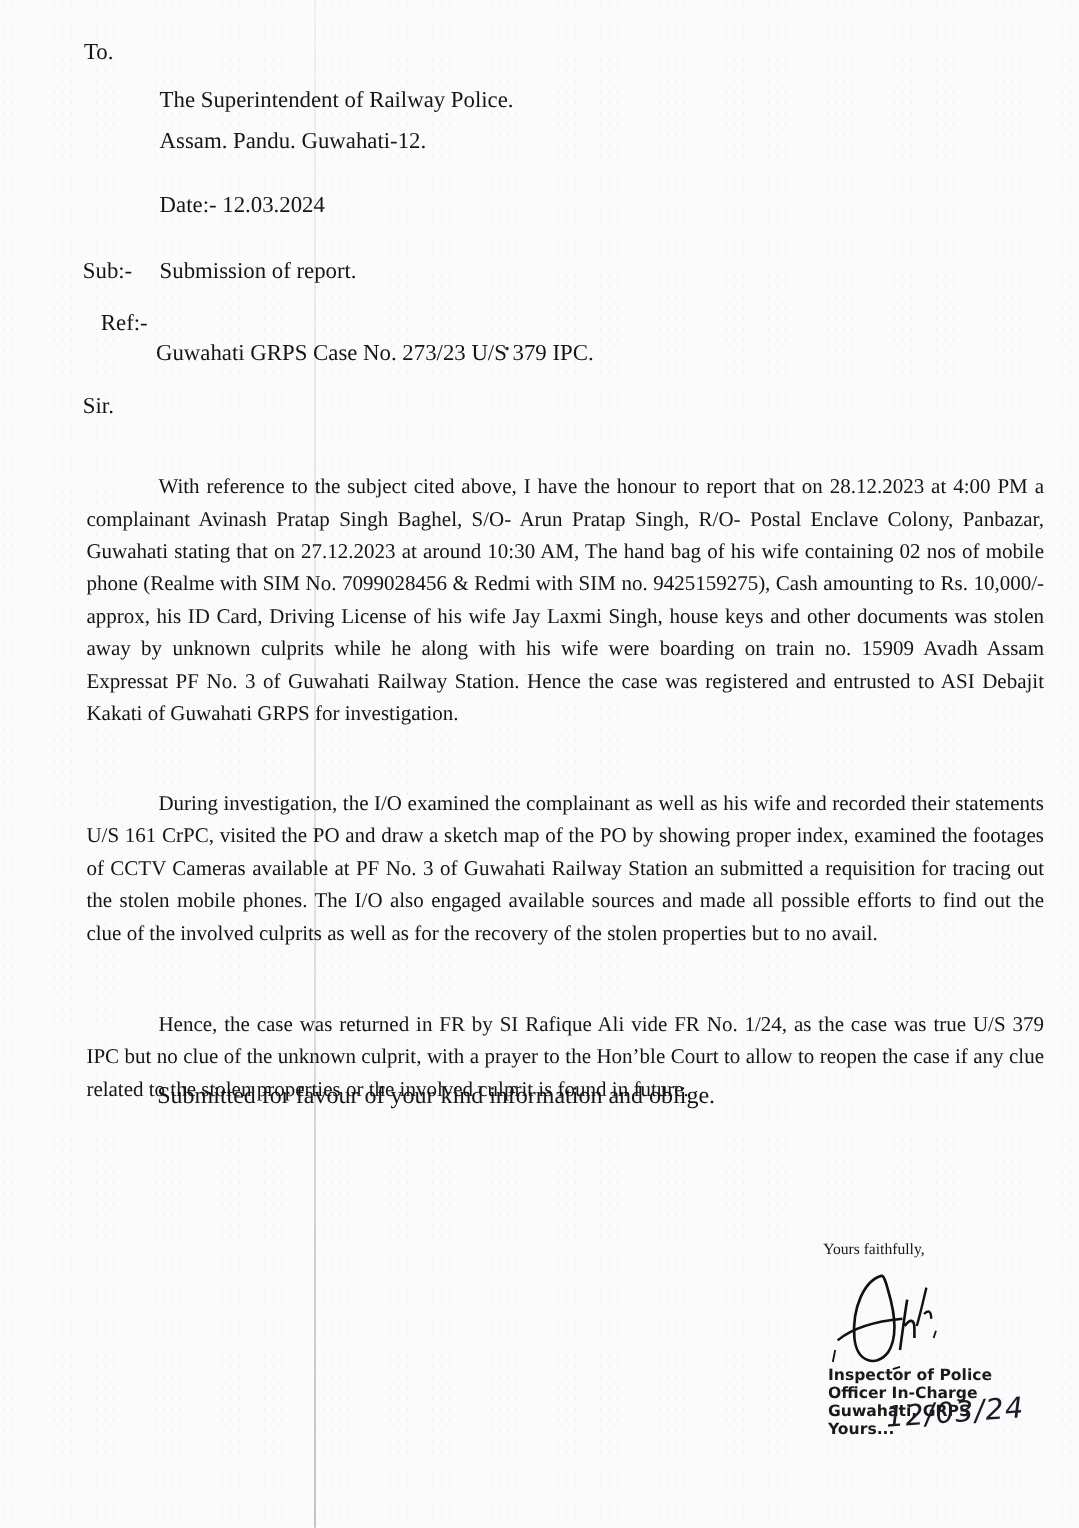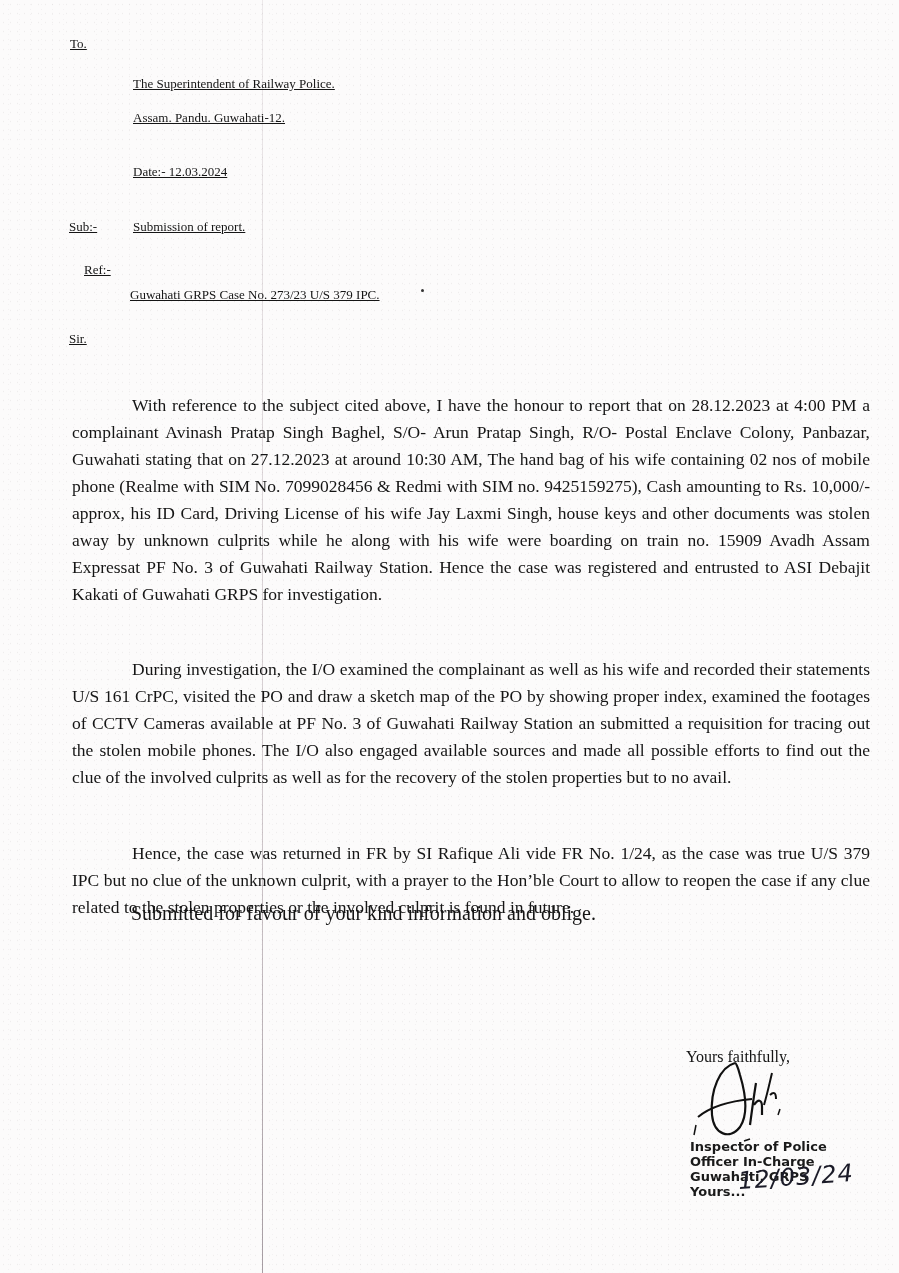--- a/index.html
+++ b/index.html
@@ -14,21 +14,21 @@
     background-image:
       radial-gradient(rgba(120,110,115,0.10) 0.6px, transparent 0.8px),
       radial-gradient(rgba(120,110,115,0.07) 0.6px, transparent 0.8px);
     background-size: 7px 9px, 11px 5px;
     background-position: 0 0, 3px 2px;
   }
   .fold {
     position: absolute; left: 262px; top: 0; width: 1px; height: 1273px;
     background: linear-gradient(to bottom, rgba(150,130,140,0.15) 0%, rgba(140,120,130,0.35) 60%, rgba(110,95,105,0.6) 100%);
   }
-  .txt { position: absolute; font-size: 13px; line-height: 27px; white-space: nowrap; text-decoration: underline; }
+  .txt { position: absolute; font-size: 19px; line-height: 27px; white-space: nowrap; }
   .to { left: 70px; top: 0px; }
   .addr1 { left: 133px; top: 70px; }
   .addr2 { left: 133px; top: 104px; }
   .date { left: 133px; top: 158px; }
   .sub-label { left: 69px; top: 213px; }
   .sub-val { left: 133px; top: 213px; }
   .ref-label { left: 84px; top: 256px; }
   .ref-val { left: 130px; top: 245px; margin-top: 36px; }
   .sir { left: 69px; top: 325px; }
 
@@ -36,21 +36,21 @@
     position: absolute; left: 72px; width: 798px;
     font-size: 17.5px; line-height: 27px; text-align: justify;
     text-indent: 60px;
     margin-top: 30px;
   }
   .p1 { top: 362px; }
   .p2 { top: 626px; }
   .p3 { top: 810px; }
   .closing { position: absolute; left: 131px; top: 900px; font-size: 20px; line-height: 27px; }
 
-  .yours { position: absolute; left: 686px; top: 1027px; font-size: 16px; line-height: 27px; margin-top: 16px; }
+  .yours { position: absolute; left: 686px; top: 1027px; font-size: 13px; line-height: 27px; }
   .sig { position: absolute; left: 690px; top: 1055px; width: 120px; height: 100px; }
   .stamp {
     position: absolute; left: 690px; top: 1139px;
     font-family: "DejaVu Sans", "Liberation Sans", sans-serif;
     font-weight: bold; font-size: 13px; line-height: 15px; color: #1a1a1a;
   }
   .stamp-line { display: block; white-space: nowrap; }
   .hand-date {
     position: absolute; left: 738px; top: 1163px;
     font-family: "DejaVu Sans", sans-serif; font-style: italic;

